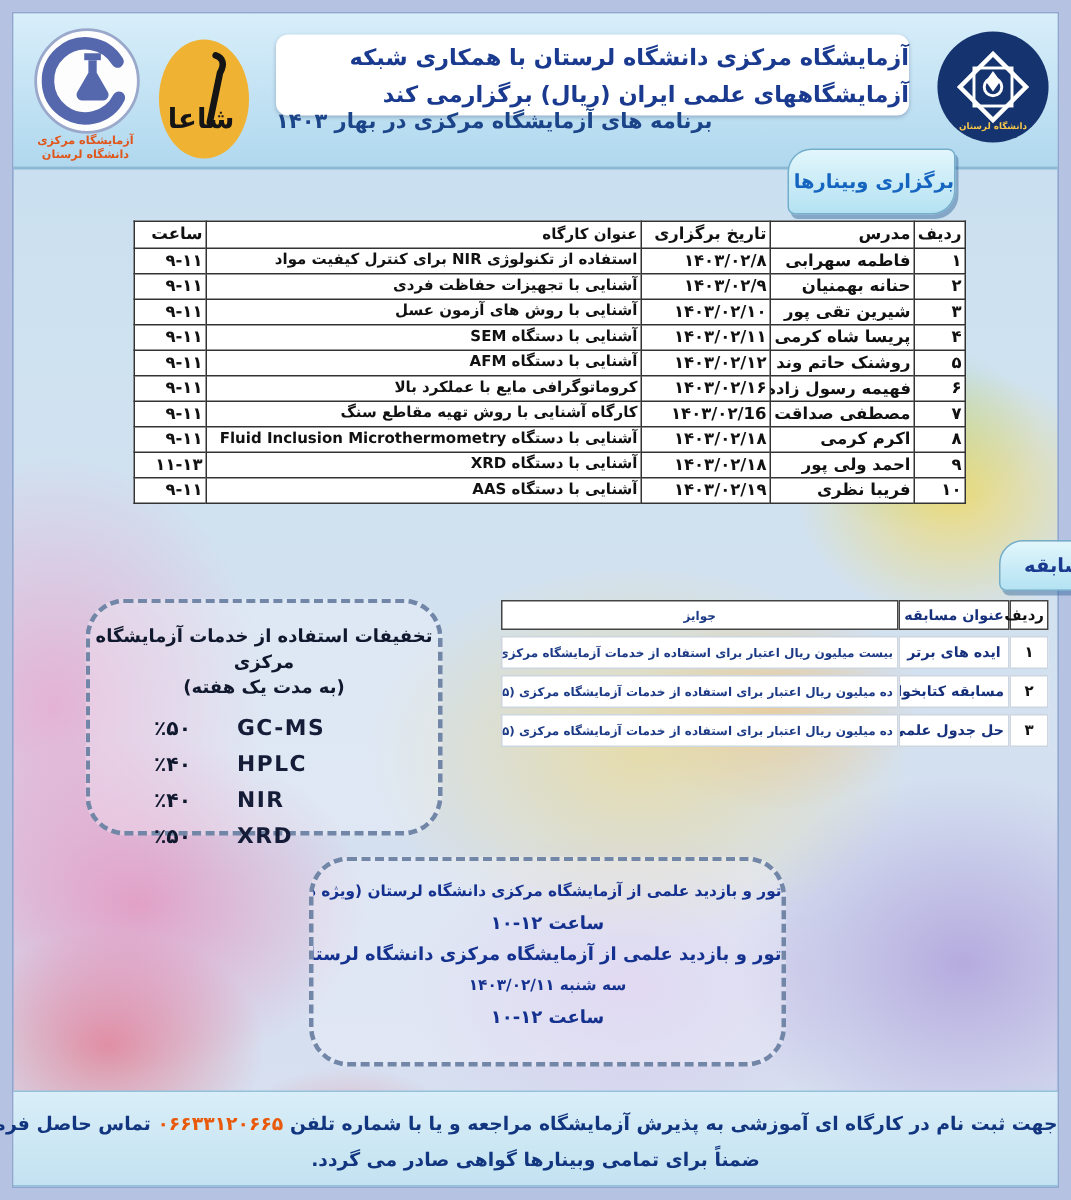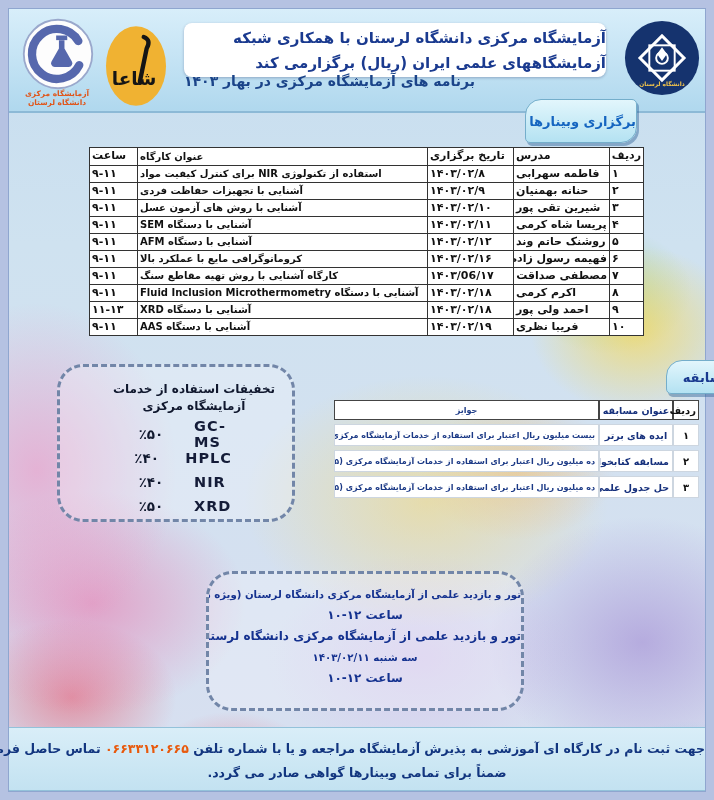--- a/index.html
+++ b/index.html
@@ -40,21 +40,21 @@
 
   .tab { position:absolute; display:flex; align-items:center; 
       background:linear-gradient(180deg,#e2f6fc,#b4e2f2); border:1px solid #74aecb;
       border-radius:16px 5px 16px 5px; box-shadow:2px 3px 0 rgba(47,98,150,.45); }
   .tab-webinars { left:516px; top:90px; width:112px; height:44px; color:#1565c0; font-size:13px; z-index:3; }
   .tab-contest  { left:619px; top:351px; width:66px; height:34px; color:#1a3a8f; font-size:13px; z-index:3;margin-left:38px; }
 
   table { direction:rtl; }
   .webinar-table { position:absolute; left:80px; top:138px; width:554px; z-index:2;
       border-collapse:collapse; table-layout:fixed; background:#fff; color:#111; }
-  .webinar-table th, .webinar-table td { border:1px solid #333; text-align:left;
+  .webinar-table th, .webinar-table td { border:1px solid #333; text-align:right;
       padding:0 2px; height:17px; line-height:1.15; font-weight:bold; font-size:11px;
       overflow:hidden; white-space:nowrap; }
   .webinar-table th { height:18px; }
   .webinar-table .c-no    { width:34px; }
   .webinar-table .c-ins   { width:96px; }
   .webinar-table .c-date  { width:86px; }
   .webinar-table .c-title { width:290px; font-size:10px; }
   .webinar-table .c-time  { width:48px; }
 
   .contest-table { position:absolute; left:325px; top:387px; width:365px; z-index:2;
@@ -62,21 +62,21 @@
   .contest-table th { background:#fff; border:1px solid #444; height:20px; font-size:10.5px;
       text-align:center; padding:0 2px; }
   .contest-table td { background:#fff; border:1px solid #cdd6e0; height:22px; text-align:center;
       padding:0 3px; overflow:hidden; white-space:nowrap; }
   .contest-table .k-no    { width:26px; font-size:10px; }
   .contest-table .k-title { width:74px; font-size:9.5px; color:#16307c; }
   .contest-table .k-prize { width:265px; font-size:8px; color:#1c3a86; }
 
   .dashed { position:absolute; border:3px dashed #7286a8; border-radius:26px;
       background:rgba(250,250,255,.28); z-index:2; }
-  .discount-box { left:48px; top:355px; width:238px; height:158px;padding-left:36px; }
+  .discount-box { left:48px; top:390px; width:238px; height:158px; }
   .discount-title { margin-top:14px; text-align:center; color:#10182e; font-size:12px; line-height:17px; }
   .disc-rows { margin-top:7px; }
   .disc-row { display:flex; direction:ltr; height:24px; align-items:center; padding:0 12px; }
   .disc-pct { width:86px; text-align:center; font-size:13.5px; color:#10182e; }
   .disc-svc { flex:1; padding-right:48px; font-size:14.5px;
       letter-spacing:1px; color:#141c38; direction:ltr; }
 
   .tour-box { left:197px; top:562px; width:318px; height:140px; padding-top:10px; }
   .tour-line { text-align:center; color:#14318f; font-size:12px; line-height:21px; white-space:nowrap; overflow:hidden; }
   .tour-line:nth-of-type(1), .tour-line:nth-of-type(4) { font-size:10.2px; }
@@ -195,21 +195,21 @@
             <td class="c-no">۶</td>
             <td class="c-ins">فهیمه رسول زاده</td>
             <td class="c-date"><span class="num">۱۴۰۳/۰۲/۱۶</span></td>
             <td class="c-title">کروماتوگرافی مایع با عملکرد بالا</td>
             <td class="c-time"><span class="num">۹-۱۱</span></td>
           </tr>
 
           <tr>
             <td class="c-no">۷</td>
             <td class="c-ins">مصطفی صداقت نیا</td>
-            <td class="c-date"><span class="num">۱۴۰۳/06/۱۷</span></td>
+            <td class="c-date"><span class="num">۱۴۰۳/۰۲/16</span></td>
             <td class="c-title">کارگاه آشنایی با روش تهیه مقاطع سنگ</td>
             <td class="c-time"><span class="num">۹-۱۱</span></td>
           </tr>
 
           <tr>
             <td class="c-no">۸</td>
             <td class="c-ins">اکرم کرمی</td>
             <td class="c-date"><span class="num">۱۴۰۳/۰۲/۱۸</span></td>
             <td class="c-title">آشنایی با دستگاه Fluid Inclusion Microthermometry</td>
             <td class="c-time"><span class="num">۹-۱۱</span></td>
@@ -263,20 +263,21 @@
             <td class="k-no">۳</td>
             <td class="k-title">حل جدول علمی</td>
             <td class="k-prize">ده میلیون ریال اعتبار برای استفاده از خدمات آزمایشگاه مرکزی (۵ نفر)</td>
           </tr>
         </tbody>
     </table>
 
     <div class="dashed discount-box">
       <div class="discount-title">
         <div>تخفیفات استفاده از خدمات آزمایشگاه مرکزی</div>
+        <div>(به مدت یک هفته)</div>
       </div>
       <div class="disc-rows">
 
           <div class="disc-row">
             <span class="disc-pct num">٪۵۰</span>
             <span class="disc-svc">GC-MS</span>
           </div>
 
           <div class="disc-row">
             <span class="disc-pct num">٪۴۰</span>

